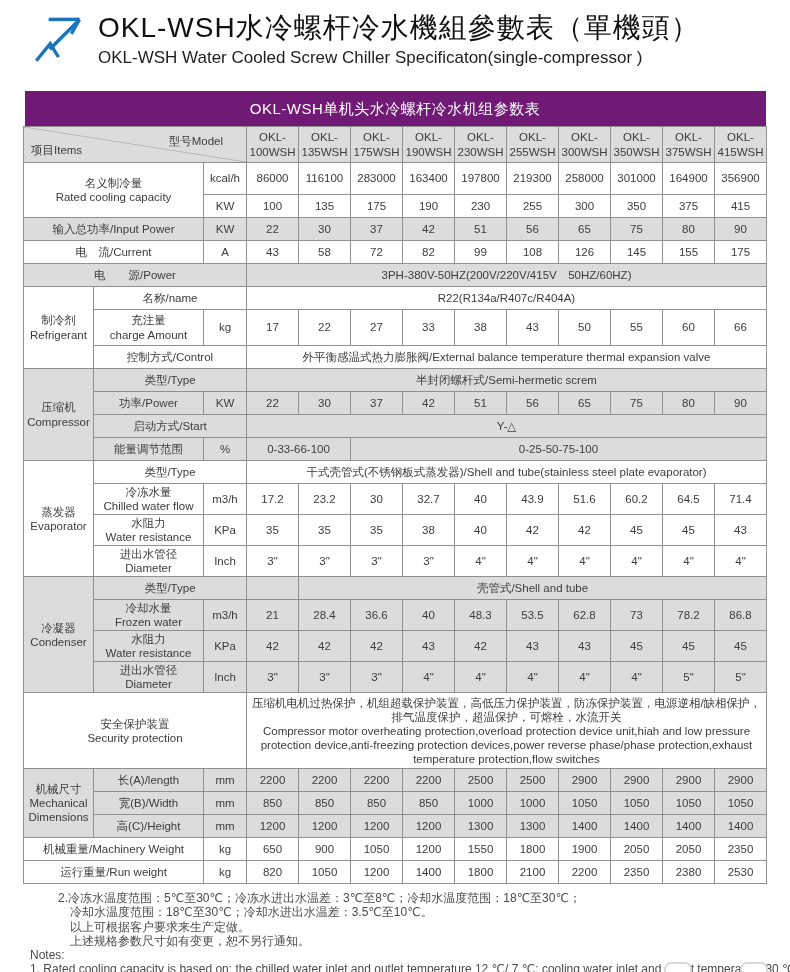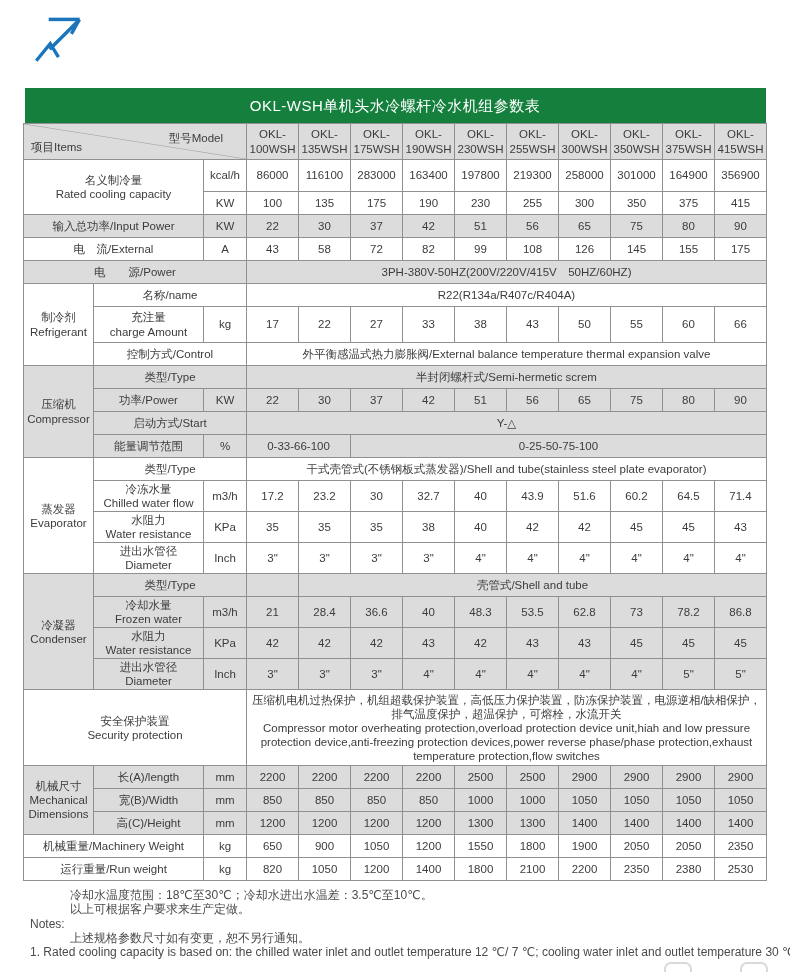--- a/index.html
+++ b/index.html
@@ -56,23 +56,27 @@
 
 <div class="header">
   <div class="logo">
     <svg viewBox="0 0 60 52" fill="none" xmlns="http://www.w3.org/2000/svg">
       <path d="M20 8 H50" stroke="#1b75bc" stroke-width="3.4"></path>
       <path d="M50 8 L21 37" stroke="#1b75bc" stroke-width="3.4"></path>
       <path d="M49.5 8.5 L42 22" stroke="#1b75bc" stroke-width="3.2"></path>
       <path d="M8 48 L21.5 31.5 L29.5 44.5" stroke="#1b75bc" stroke-width="3.2"></path>
     </svg>
   </div>
+  <div class="titles">
+    <div class="title-zh">OKL-WSH水冷螺杆冷水機組參數表（單機頭）</div>
+    <div class="title-en">OKL-WSH Water Cooled Screw Chiller Specificaton(single-compressor )</div>
+  </div>
 </div>
 
-<div class="banner" id="banner" style="background: #15803d;">OKL-WSH单机头水冷螺杆冷水机组参数表</div>
+<div class="banner" id="banner" style="background: #701a75;">OKL-WSH单机头水冷螺杆冷水机组参数表</div>
 
 <table class="spec">
   <colgroup>
     <col style="width:70px">
       <col style="width:110px">
       <col style="width:43px">
     <col style="width:52px">
       <col style="width:52px">
       <col style="width:52px">
       <col style="width:52px">
@@ -145,21 +149,21 @@
         <td>37</td>
         <td>42</td>
         <td>51</td>
         <td>56</td>
         <td>65</td>
         <td>75</td>
         <td>80</td>
         <td>90</td>
       </tr>
       <tr class="plain" style="height: 23px;">
-        <td colspan="2">电　流/External</td>
+        <td colspan="2">电　流/Current</td>
         <td>A</td>
         <td>43</td>
         <td>58</td>
         <td>72</td>
         <td>82</td>
         <td>99</td>
         <td>108</td>
         <td>126</td>
         <td>145</td>
         <td>155</td>
@@ -403,21 +407,22 @@
         <td>2100</td>
         <td>2200</td>
         <td>2350</td>
         <td>2380</td>
         <td>2530</td>
       </tr>
     </tbody>
 </table>
 
 <div class="notes">
+  <div class="line ind1">2.冷冻水温度范围：5℃至30℃；冷冻水进出水温差：3℃至8℃；冷却水温度范围：18℃至30℃；</div>
   <div class="line ind2">冷却水温度范围：18℃至30℃；冷却水进出水温差：3.5℃至10℃。</div>
   <div class="line ind2">以上可根据客户要求来生产定做。</div>
+  <div class="line ind2">上述规格参数尺寸如有变更，恕不另行通知。</div>
   <div class="line">Notes:</div>
-  <div class="line ind2">上述规格参数尺寸如有变更，恕不另行通知。</div>
   <div class="line">1. Rated cooling capacity is based on: the chilled water inlet and outlet temperature 12 ℃/ 7 ℃; cooling water inlet and outlet temperature 30 ℃/35 ℃.</div>
 </div>
 
 <div class="crop-mark m1"></div>
 <div class="crop-mark m2"></div>
 
 </body></html>

